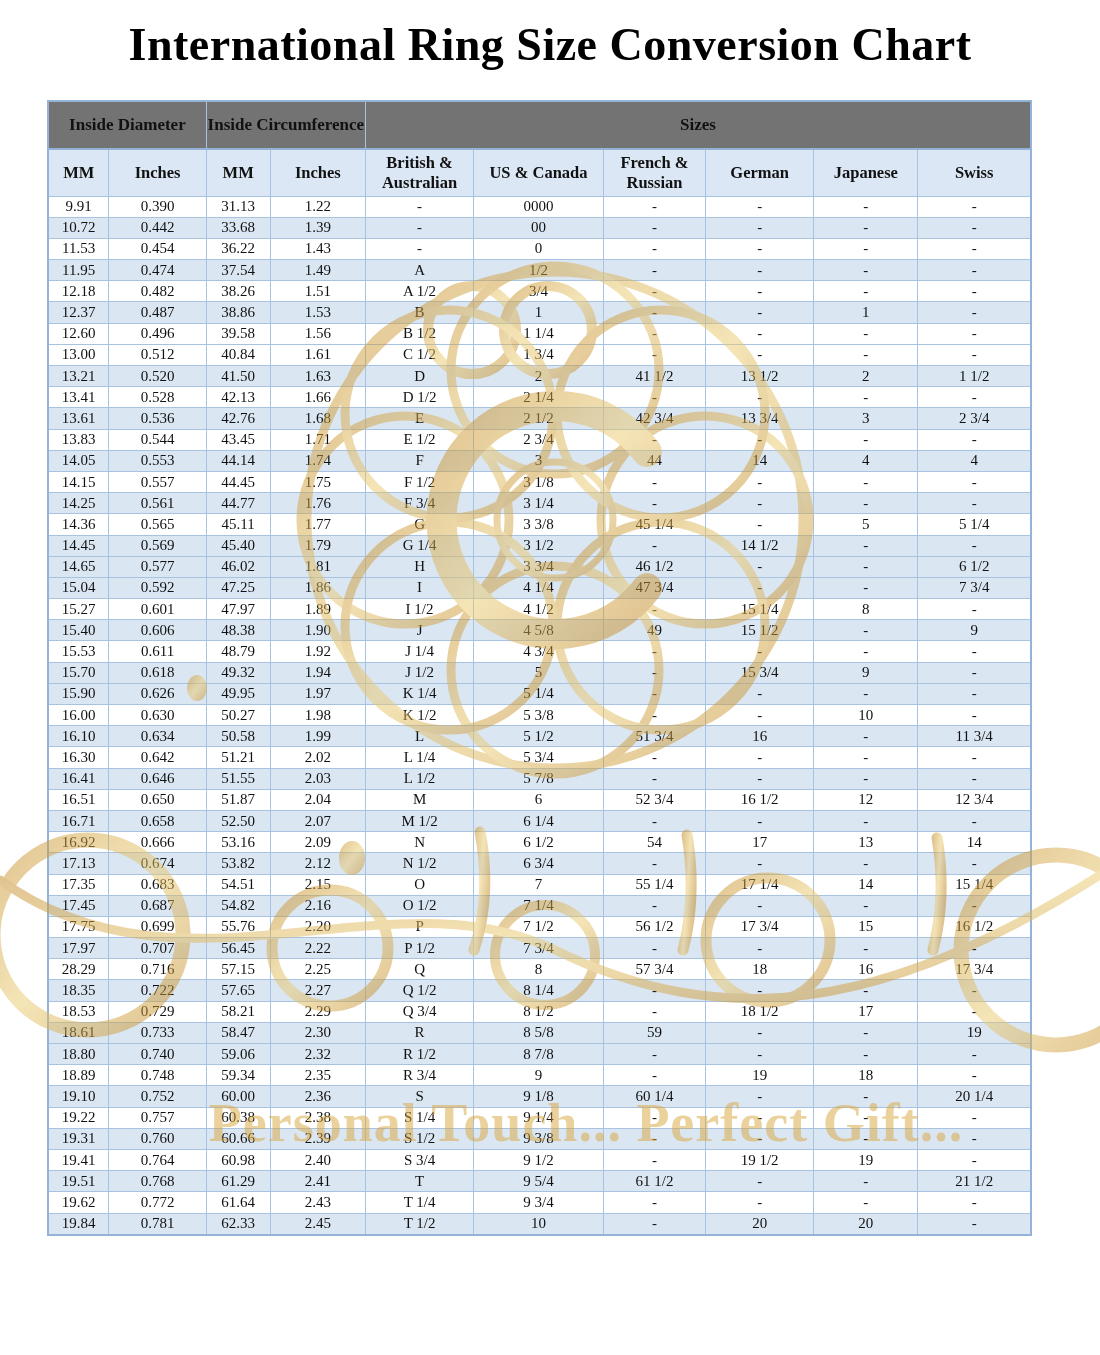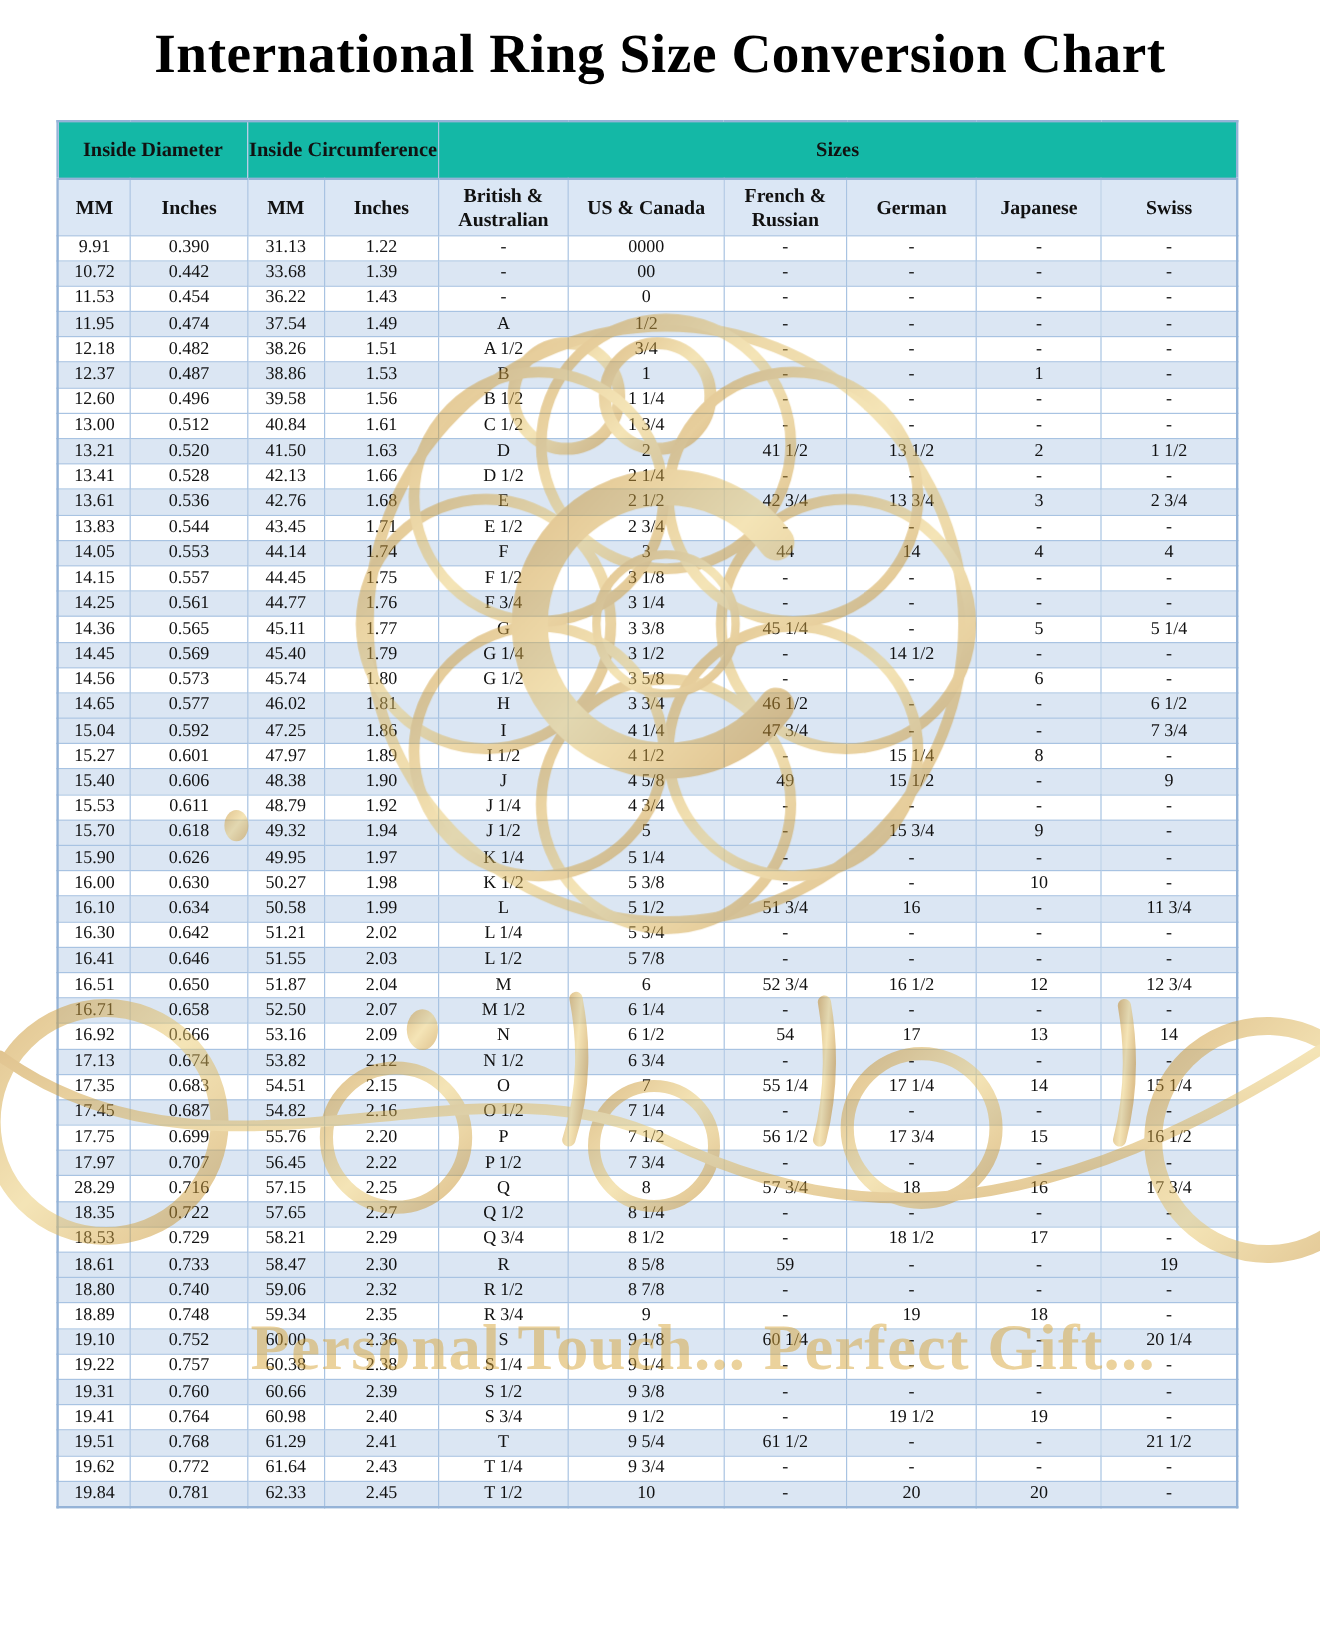--- a/index.html
+++ b/index.html
@@ -15,21 +15,21 @@
   .table-wrap{position:absolute;left:47px;top:100px;width:985px;}
   table.ring-table{
     width:100%;border-collapse:collapse;table-layout:fixed;
     border:2px solid #95b3d7;background:#fff;
   }
   .ring-table th,.ring-table td{
     border:1px solid #a8c3e2;text-align:center;vertical-align:middle;
     padding:0;overflow:hidden;white-space:normal;
   }
   tr.group-row th{
-    height:46px;background:#14b8a6;font-size:17px;font-weight:bold;
+    height:46px;background:#737373;font-size:17px;font-weight:bold;
     border-bottom:2px solid #95b3d7;line-height:1.15;
   }
   tr.colhead-row th{
     height:47px;background:#dbe7f5;font-size:16.5px;font-weight:bold;line-height:1.2;
   }
   tr.data-row td{height:20.2px;font-size:15px;line-height:1;}
   tr.data-row.alt td{background:#dbe6f3;}
   
   col.c0{width:6.2%} col.c1{width:9.9%} col.c2{width:6.5%} col.c3{width:9.7%}
   col.c4{width:11.0%} col.c5{width:13.2%} col.c6{width:10.4%} col.c7{width:11.0%}
@@ -283,32 +283,20 @@
           <td>0.569</td>
           <td>45.40</td>
           <td>1.79</td>
           <td>G 1/4</td>
           <td>3 1/2</td>
           <td>-</td>
           <td>14 1/2</td>
           <td>-</td>
           <td>-</td>
         </tr>
-        <tr class="data-row">
-          <td>14.56</td>
-          <td>0.573</td>
-          <td>45.74</td>
-          <td>1.80</td>
-          <td>G 1/2</td>
-          <td>3 5/8</td>
-          <td>-</td>
-          <td>-</td>
-          <td>6</td>
-          <td>-</td>
-        </tr>
         <tr class="data-row alt">
           <td>14.65</td>
           <td>0.577</td>
           <td>46.02</td>
           <td>1.81</td>
           <td>H</td>
           <td>3 3/4</td>
           <td>46 1/2</td>
           <td>-</td>
           <td>-</td>

